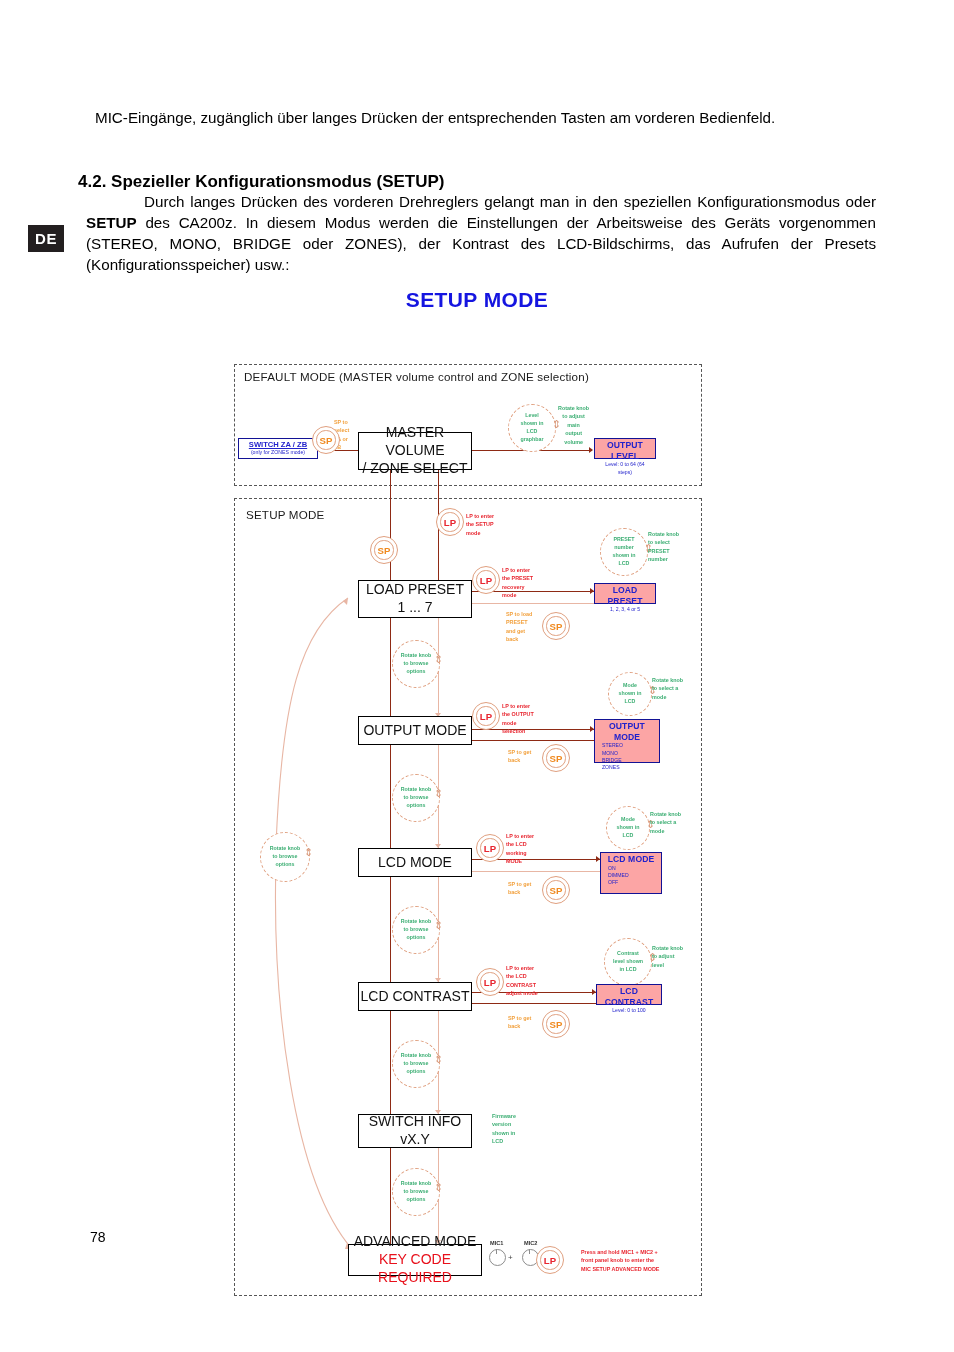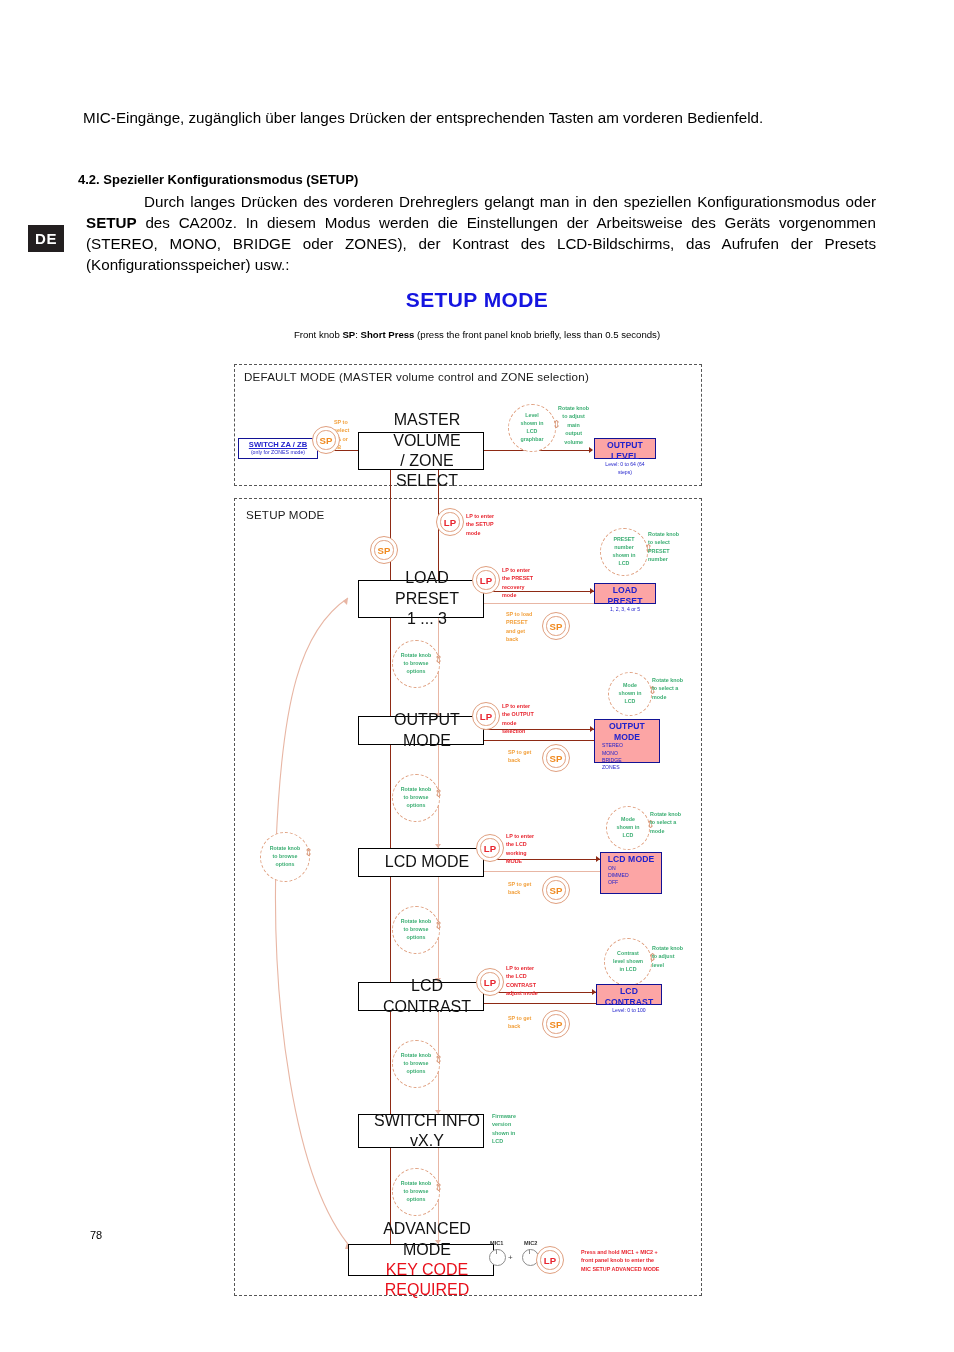--- a/index.html
+++ b/index.html
@@ -2,51 +2,51 @@
 <html><head>
 <meta charset="utf-8">
 <style>
   html,body{margin:0;padding:0;background:#fff;}
   body{width:954px;height:1352px;position:relative;
        font-family:"Liberation Sans","DejaVu Sans",sans-serif;color:#000;}
   .page{position:absolute;inset:0;}
 
   
   .para{position:absolute;text-align:justify;font-size:15.2px;line-height:1.38;}
-  #p1{left:83px;top:108px;width:790px;}
-  #h42{position:absolute;left:78px;top:172px;font-size:13px;font-weight:bold;}
+  #p1{left:95px;top:108px;width:790px;}
+  #h42{position:absolute;left:78px;top:172px;font-size:17px;font-weight:bold;}
   #p2{left:86px;top:192px;width:790px;}
   #p2 .ind{display:inline-block;width:58px;}
   .bold{font-weight:bold;}
 
   #de-badge{position:absolute;left:28px;top:225px;width:36px;height:27px;
             background:#231f20;color:#fff;font-weight:bold;font-size:15px;
             display:flex;align-items:center;justify-content:center;letter-spacing:.5px;}
-  #pageno{position:absolute;left:90px;top:1229px;font-size:11px;}
+  #pageno{position:absolute;left:90px;top:1229px;font-size:14px;}
 
   
   #dg-title{position:absolute;left:0;top:288px;width:954px;text-align:center;
             color:#1515e0;font-weight:bold;font-size:21px;letter-spacing:.4px;}
   #dg-sub1{position:absolute;left:0;top:315px;width:954px;text-align:center;
            font-weight:bold;font-size:9.6px;}
   #dg-sub2{position:absolute;left:0;top:329px;width:954px;text-align:center;font-size:9.6px;}
   #dg-sub3{position:absolute;left:0;top:342px;width:954px;text-align:center;font-size:9.6px;}
 
   
   .panel{position:absolute;border:1.1px dashed #565656;}
   #panel-default{left:234px;top:364px;width:466px;height:120px;}
   #panel-setup{left:234px;top:498px;width:466px;height:796px;}
   .panel-label{position:absolute;font-size:11.6px;color:#1a1a1a;letter-spacing:.2px;}
   #lbl-default{left:244px;top:370px;}
   #lbl-setup{left:246px;top:508px;}
 
   
   .fbox{position:absolute;border:1.3px solid #000;background:#fff;
         display:flex;flex-direction:column;align-items:center;justify-content:center;
-        font-size:16px;line-height:1.28;color:#111;z-index:6;text-align:center;padding-left:12px;}
+        font-size:14px;line-height:1.28;color:#111;z-index:6;text-align:center;}
   #box-master{left:358px;top:432px;width:112px;height:36px;}
   #box-preset{left:358px;top:580px;width:112px;height:36px;}
   #box-output{left:358px;top:716px;width:112px;height:27px;}
   #box-lcdmode{left:358px;top:848px;width:112px;height:27px;}
   #box-lcdcontrast{left:358px;top:982px;width:112px;height:27px;}
   #box-version{left:358px;top:1114px;width:112px;height:32px;}
   #box-advanced{left:348px;top:1244px;width:132px;height:30px;border-width:1.6px;}
   #box-advanced .l2{color:#e8101b;}
 
   
@@ -120,21 +120,20 @@
   <div class="para" id="p1">MIC-Eingänge, zugänglich über langes Drücken der entsprechenden Tasten am vorderen Bedienfeld.</div>
 
   <div id="h42">4.2. Spezieller Konfigurationsmodus (SETUP)</div>
 
   <div class="para" id="p2"><span class="ind"></span><span>Durch langes Drücken des vorderen Drehreglers gelangt man in den speziellen Konfigurationsmodus oder </span><span class="bold">SETUP</span><span> des CA200z. In diesem Modus werden die Einstellungen der Arbeitsweise des Geräts vorgenommen (STEREO, MONO, BRIDGE oder ZONES), der Kontrast des LCD-Bildschirms, das Aufrufen der Presets (Konfigurationsspeicher) usw.:</span></div>
 
   <div id="de-badge">DE</div>
   <div id="pageno">78</div>
 
   <div id="dg-title">SETUP MODE</div>
-  <div id="dg-sub2"><span>Front knob </span><b>SP</b><span>: </span><b>Short Press</b><span> (press the front panel knob briefly, less than 0.5 seconds)</span></div>
 
   <div class="panel" id="panel-default"></div>
   <div class="panel" id="panel-setup"></div>
   <div class="panel-label" id="lbl-default">DEFAULT MODE (MASTER volume control and ZONE selection)</div>
   <div class="panel-label" id="lbl-setup">SETUP MODE</div>
 
   <div class="ln h" style="left:318px;top:450px;width:40px;"></div>
 
   <div class="ln h" style="left:470px;top:450px;width:122px;"></div>
   <div class="arrow right" style="left:589px;top:446.5px;"></div>
@@ -189,21 +188,21 @@
     <polygon points="352,1249 347,1243 345,1249" fill="#e8b6a4"></polygon>
   </svg>
 
   <div class="fbox" id="box-master">
     <div>MASTER VOLUME</div>
     <div>/ ZONE SELECT</div>
   </div>
 
   <div class="fbox" id="box-preset">
     <div>LOAD PRESET</div>
-    <div>1 ... 3</div>
+    <div>1 ... 7</div>
   </div>
 
   <div class="fbox" id="box-output">
     <div>OUTPUT MODE</div>
   </div>
 
   <div class="fbox" id="box-lcdmode">
     <div>LCD MODE</div>
   </div>
 

